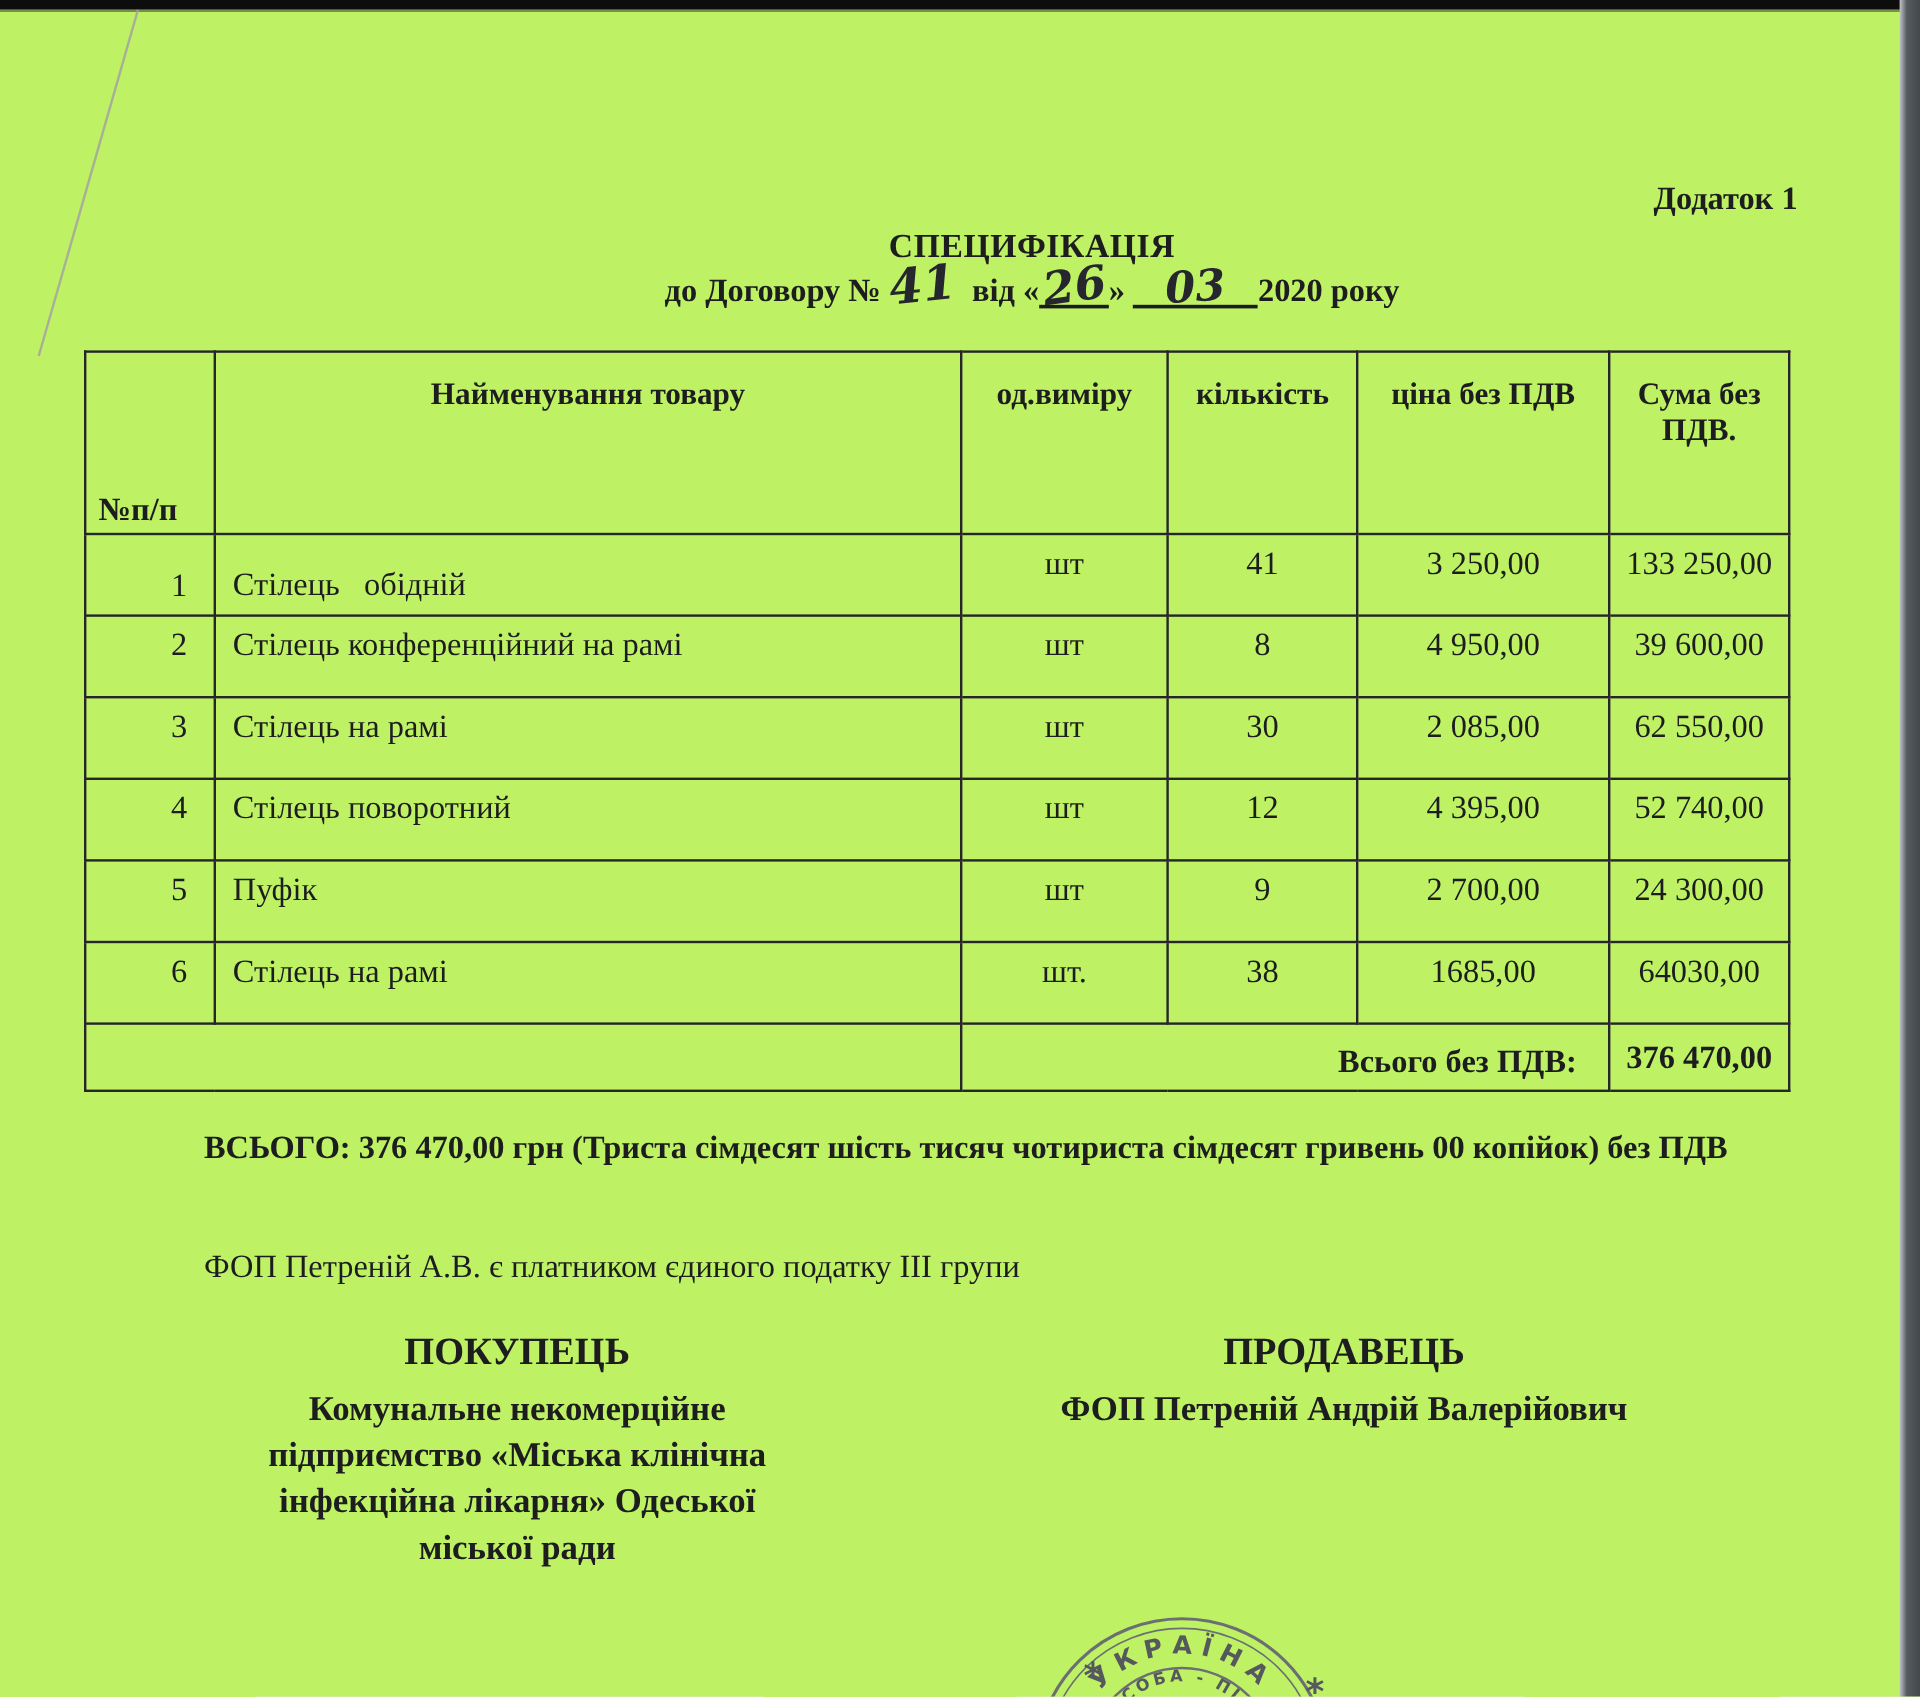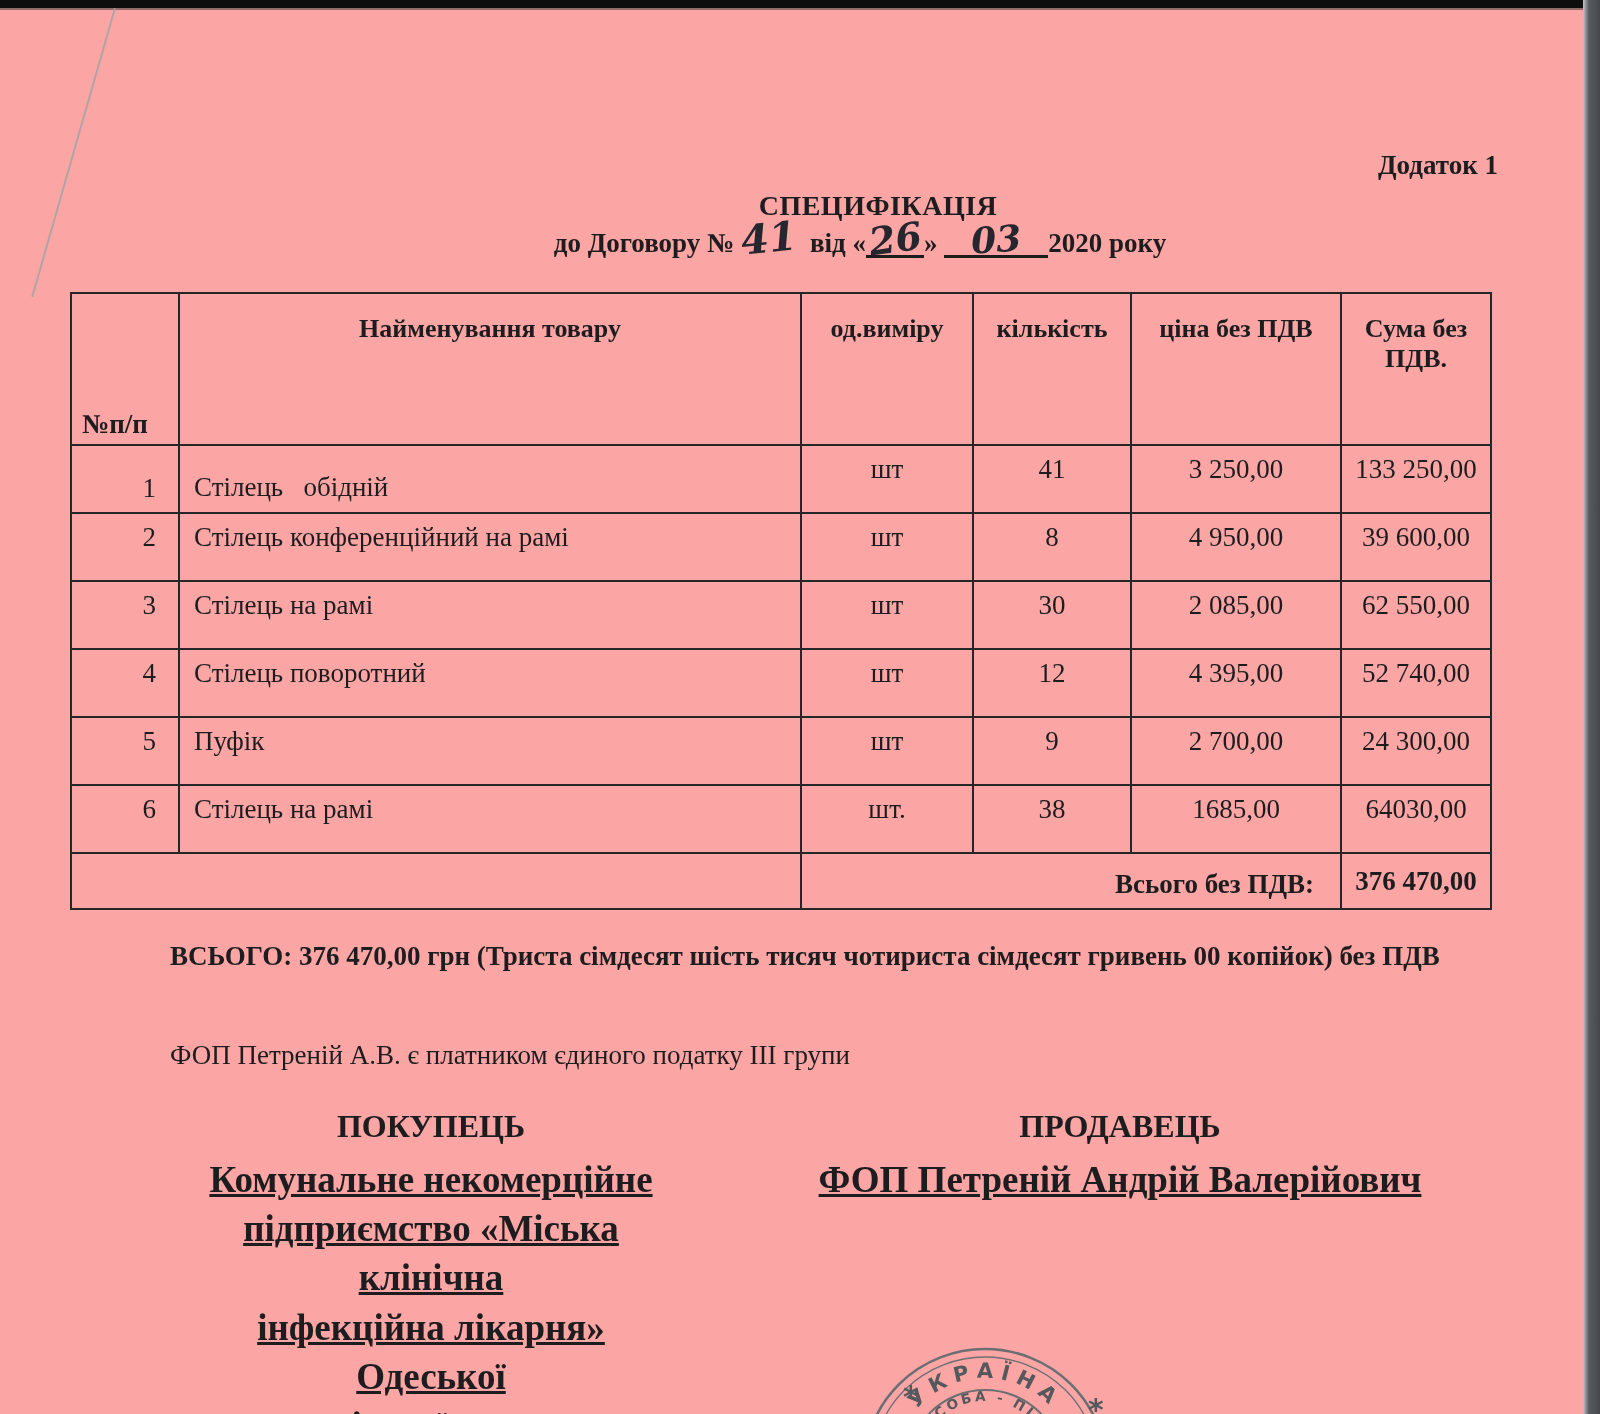--- a/index.html
+++ b/index.html
@@ -1,31 +1,31 @@
 <!DOCTYPE html>
 <html><head>
 <meta charset="utf-8">
 <style>
   html,body{margin:0;padding:0;background:#e8e8e6;}
   .page{
-    position:relative;width:1600px;height:1414px;background:#fca5a5;
+    position:relative;width:1600px;height:1414px;background:#bef264;
     overflow:hidden;font-family:"Liberation Serif",serif;color:#1d1d1f;
   }
   
   .top-bar{position:absolute;left:0;top:0;width:1600px;height:8px;background:#0d0d0d;}
   .top-bar-thin{position:absolute;left:0;top:8px;width:1600px;height:2px;background:#3a3a3a;opacity:.55;}
   .right-bar{position:absolute;right:0;top:0;width:17px;height:1414px;
     background:linear-gradient(90deg,#c3c6c9 0%,#565b60 35%,#44484d 100%);}
   .corner-line{position:absolute;left:114px;top:8px;width:2px;height:300px;background:#a3a3a3;
     transform-origin:0 0;transform:rotate(16deg);opacity:.85;}
 
   
   .annex{position:absolute;left:1330px;top:150px;width:168px;text-align:right;
     font-size:27px;font-weight:700;}
-  .title{position:absolute;left:348px;top:190px;width:1060px;text-align:center;
+  .title{position:absolute;left:330px;top:190px;width:1060px;text-align:center;
     font-size:28px;font-weight:700;letter-spacing:.5px;}
   .subtitle{position:absolute;left:330px;top:222px;width:1060px;text-align:center;
     font-size:27px;font-weight:700;white-space:pre;}
   .hand{font-family:"DejaVu Serif",serif;font-style:italic;font-weight:600;
     font-size:40px;line-height:.8;color:#26262e;display:inline-block;}
   .hand.no41{transform:rotate(-6deg);}
   .hand.day{transform:rotate(-8deg);font-size:38px;}
   .hand.month{transform:rotate(-4deg);font-size:36px;}
   .uline{display:inline-block;border-bottom:3px solid #1c1c1c;text-align:center;line-height:.8;}
   .uline.u-day{min-width:58px;}
@@ -49,21 +49,21 @@
     vertical-align:middle;font-size:27px;}
   td.t-value{border:3px solid #26262a;font-weight:700;vertical-align:middle;
     padding-top:2px;font-size:27px;}
 
   
   .sum-par{position:absolute;left:170px;top:936px;width:1340px;
     font-size:27px;font-weight:700;line-height:1.5;}
   .tax-note{position:absolute;left:170px;top:1040px;width:1200px;font-size:27px;}
   .party{position:absolute;text-align:center;}
   .party .p-head{font-size:32px;font-weight:700;margin-bottom:10px;}
-  .party .p-line{font-size:37px;font-weight:700;line-height:1.33;text-decoration:underline;}
+  .party .p-line{font-size:29px;font-weight:700;line-height:1.33;}
   .buyer{left:186px;top:1108px;width:490px;}
   .seller{left:790px;top:1108px;width:660px;}
 
   
   svg.stamp{position:absolute;left:825px;top:1308px;width:320px;height:320px;}
   .stamp-ring{fill:none;stroke:#6b6f73;}
   .stamp-text{fill:#55595d;font-family:"DejaVu Sans",sans-serif;font-weight:600;}
 </style>
 </head>
 <body>

